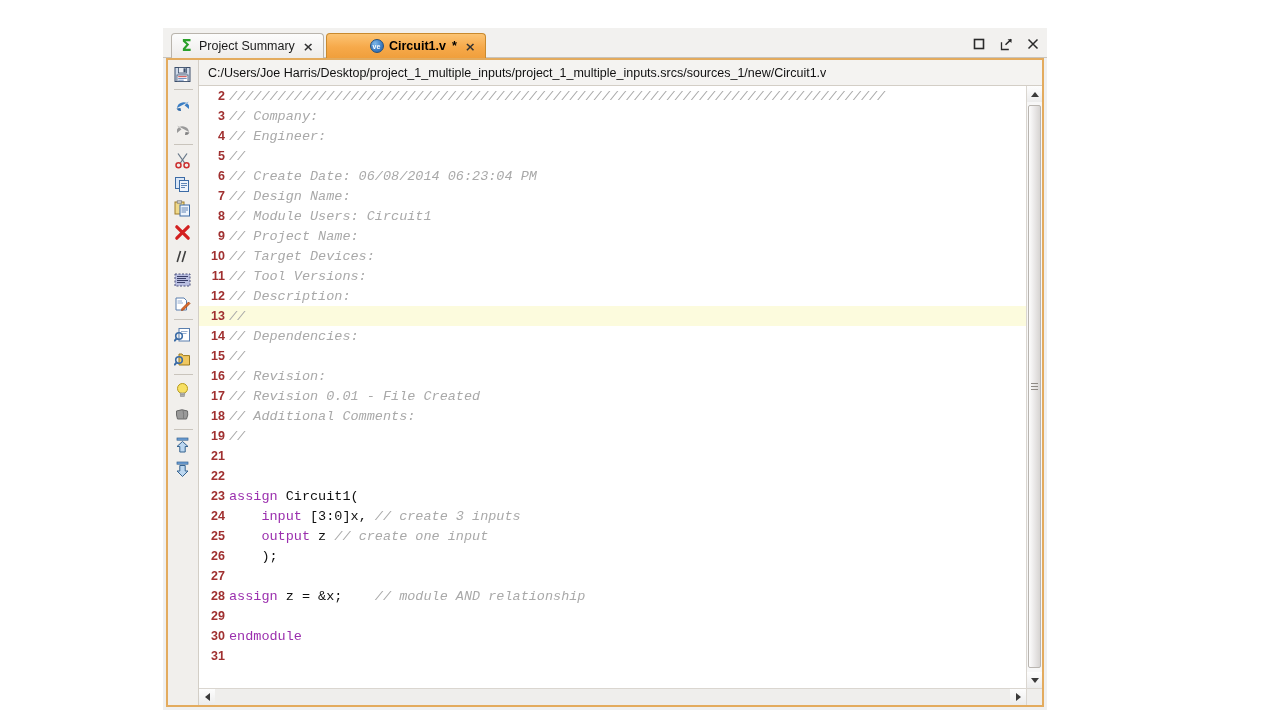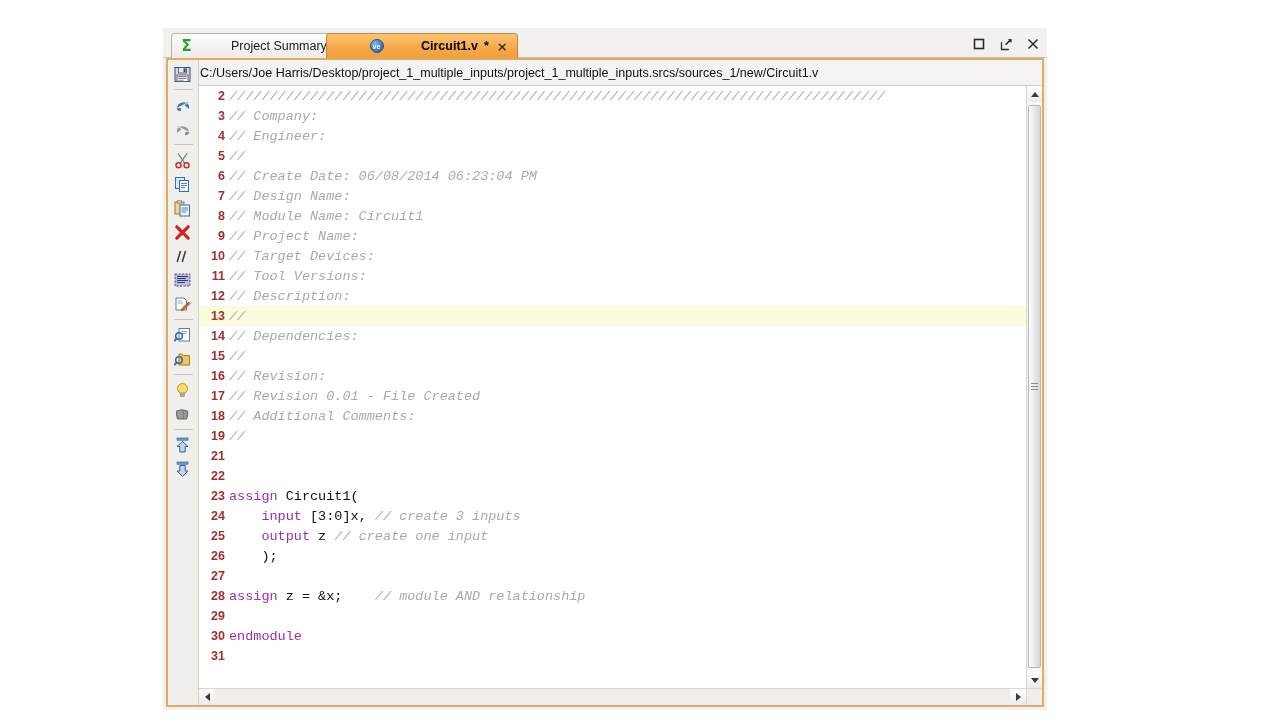--- a/index.html
+++ b/index.html
@@ -85,21 +85,21 @@
     border: 1px solid #23507f;
     color: #ffffff;
     font-size: 7px;
     font-weight: bold;
     display: flex;
     align-items: center;
     justify-content: center;
     box-sizing: border-box;
     font-family: "Liberation Sans", sans-serif;
   }
-  .tab-label { margin-right: 6px; margin-left: 32px; }
+  .tab-label { margin-right: 6px; }
   .tab-dirty { margin-right: 6px; font-weight: bold; }
   .tab-close {
     font-size: 13px;
     font-weight: bold;
     color: #333;
     line-height: 1;
     padding: 0 2px;
     cursor: pointer;
     font-family: "DejaVu Sans", sans-serif;
   }
@@ -141,21 +141,21 @@
     height: 26px;
     background: #f4f3f1;
     border-bottom: 1px solid #d3cec6;
     display: flex;
     align-items: center;
     box-sizing: border-box;
   }
   #path-text {
     font-size: 12.5px;
     color: #111;
-    margin-left: 32px;
+    margin-left: 40px;
     white-space: nowrap;
     overflow: hidden;
   }
 
   
   #side-toolbar {
     position: absolute;
     left: 0; top: 0;
     width: 31px;
     bottom: 0;
@@ -490,21 +490,21 @@
     </div>
 
     <div id="code-area">
       <div id="code-scroll">
           <div class="code-line"><span class="lnum">2</span><span class="ltext"><span class="cmt">/////////////////////////////////////////////////////////////////////////////////</span></span></div>
           <div class="code-line"><span class="lnum">3</span><span class="ltext"><span class="cmt">// Company: </span></span></div>
           <div class="code-line"><span class="lnum">4</span><span class="ltext"><span class="cmt">// Engineer: </span></span></div>
           <div class="code-line"><span class="lnum">5</span><span class="ltext"><span class="cmt">// </span></span></div>
           <div class="code-line"><span class="lnum">6</span><span class="ltext"><span class="cmt">// Create Date: 06/08/2014 06:23:04 PM</span></span></div>
           <div class="code-line"><span class="lnum">7</span><span class="ltext"><span class="cmt">// Design Name: </span></span></div>
-          <div class="code-line"><span class="lnum">8</span><span class="ltext"><span class="cmt">// Module Name: Circuit1</span></span></div>
+          <div class="code-line"><span class="lnum">8</span><span class="ltext"><span class="cmt">// Module Users: Circuit1</span></span></div>
           <div class="code-line"><span class="lnum">9</span><span class="ltext"><span class="cmt">// Project Name: </span></span></div>
           <div class="code-line"><span class="lnum">10</span><span class="ltext"><span class="cmt">// Target Devices: </span></span></div>
           <div class="code-line"><span class="lnum">11</span><span class="ltext"><span class="cmt">// Tool Versions: </span></span></div>
           <div class="code-line"><span class="lnum">12</span><span class="ltext"><span class="cmt">// Description: </span></span></div>
           <div class="code-line current"><span class="lnum">13</span><span class="ltext"><span class="cmt">// </span></span></div>
           <div class="code-line"><span class="lnum">14</span><span class="ltext"><span class="cmt">// Dependencies: </span></span></div>
           <div class="code-line"><span class="lnum">15</span><span class="ltext"><span class="cmt">// </span></span></div>
           <div class="code-line"><span class="lnum">16</span><span class="ltext"><span class="cmt">// Revision:</span></span></div>
           <div class="code-line"><span class="lnum">17</span><span class="ltext"><span class="cmt">// Revision 0.01 - File Created</span></span></div>
           <div class="code-line"><span class="lnum">18</span><span class="ltext"><span class="cmt">// Additional Comments:</span></span></div>

